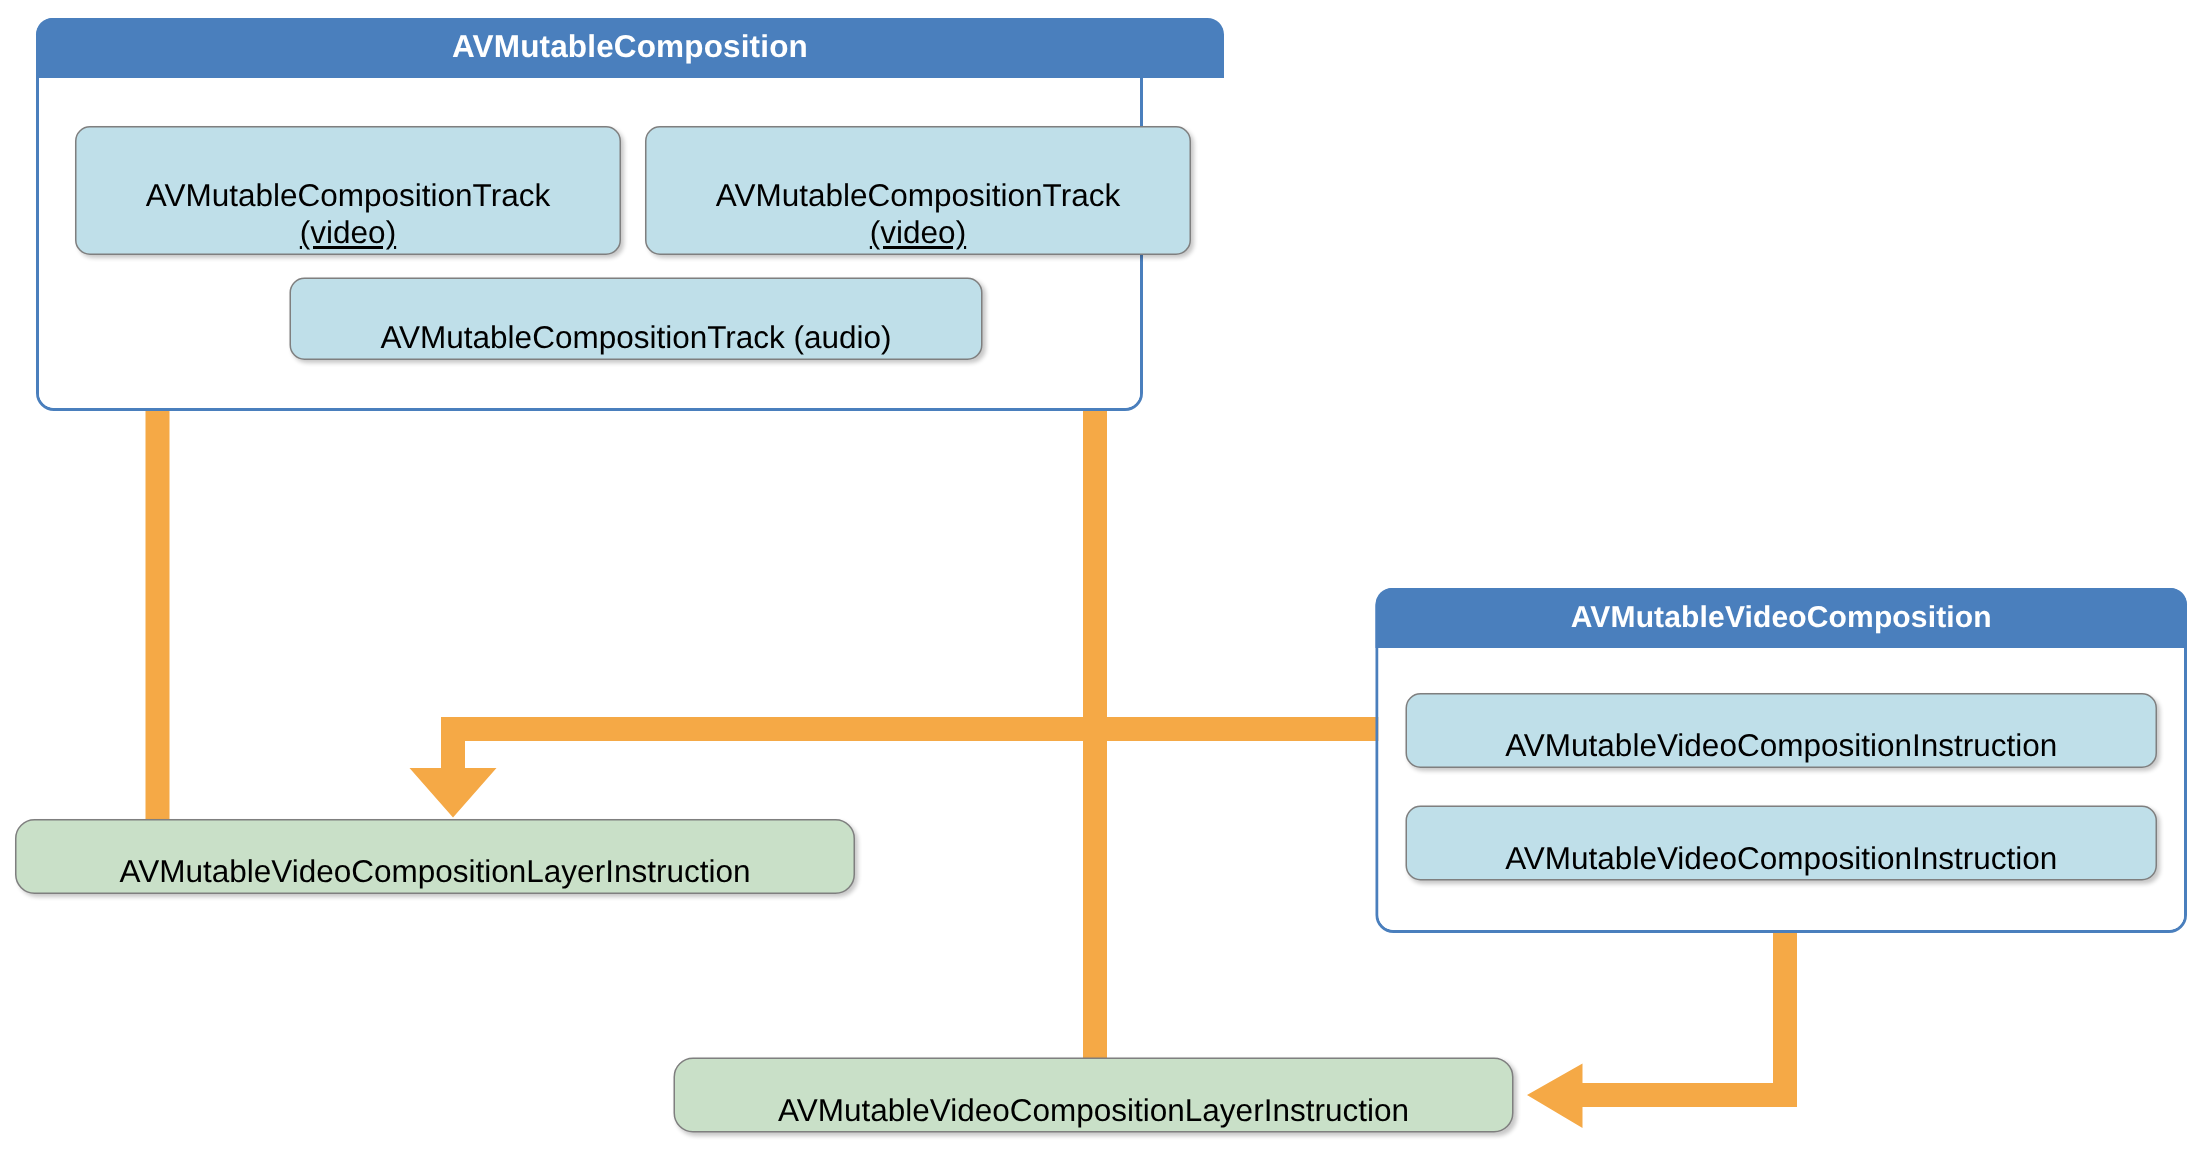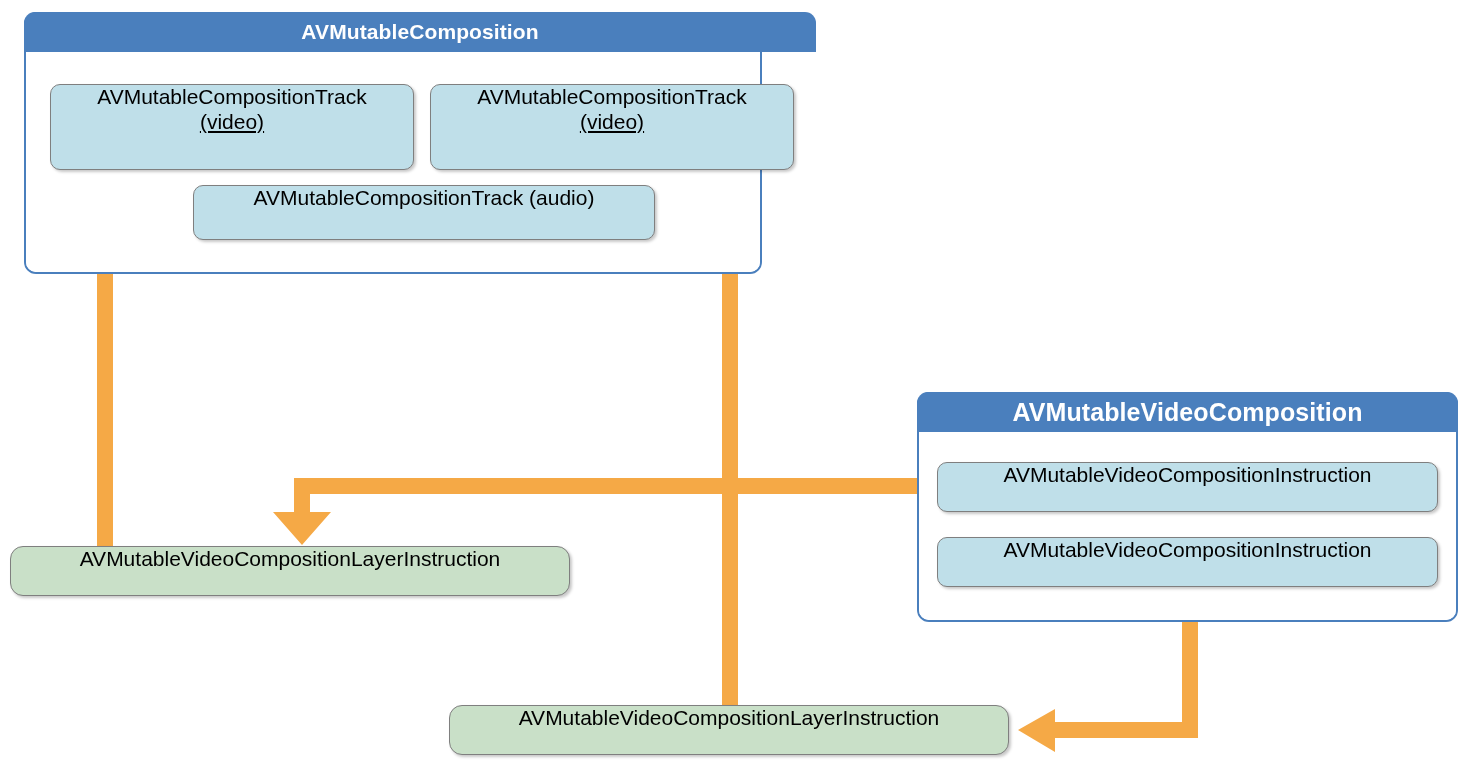--- a/index.html
+++ b/index.html
@@ -64,21 +64,21 @@
     z-index: -1;
   }
 
   
   .node {
     position: absolute;
     box-sizing: border-box;
     border: 1.5px solid #7f7f7f;
     border-radius: 10px;
     display: flex;
-    align-items: flex-start;
+    align-items: flex-end;
     justify-content: center;
     text-align: center;
     color: #000000;
     box-shadow: 2px 2px 3px rgba(0,0,0,0.22);
     z-index: 3;
     line-height: 1.18;
   }
   .node.blue  { background: #bfdfe9; }
   .node.green { background: #c9e0c8; border-radius: 13px; }
 
@@ -126,21 +126,21 @@
       <span class="sub">(video)</span>
     </div>
   </div>
 
   <div class="node blue" style="left: 193px; top: 185px; width: 462px; height: 55px; font-size: 21px; background: rgb(191, 223, 233); border-color: rgb(127, 127, 127); color: rgb(0, 0, 0);">
     <span>AVMutableCompositionTrack (audio)</span>
   </div>
 
   <div class="panel" style="left: 917px; top: 392px; width: 541px; height: 230px; border-color: rgb(74, 127, 189);">
     <div class="panel-body"></div>
-    <div class="panel-header" style="width: 541px; height: 40px; font-size: 25px; background: rgb(74, 127, 189); color: rgb(255, 255, 255);">AVMutableVideoComposition</div>
+    <div class="panel-header" style="width: 541px; height: 40px; font-size: 20px; background: rgb(74, 127, 189); color: rgb(255, 255, 255);">AVMutableVideoComposition</div>
   </div>
 
   <div class="node blue" style="left: 937px; top: 462px; width: 501px; height: 50px; font-size: 21px; background: rgb(191, 223, 233); border-color: rgb(127, 127, 127); color: rgb(0, 0, 0);">
     <span>AVMutableVideoCompositionInstruction</span>
   </div>
 
   <div class="node blue" style="left: 937px; top: 537px; width: 501px; height: 50px; font-size: 21px; background: rgb(191, 223, 233); border-color: rgb(127, 127, 127); color: rgb(0, 0, 0);">
     <span>AVMutableVideoCompositionInstruction</span>
   </div>
 

